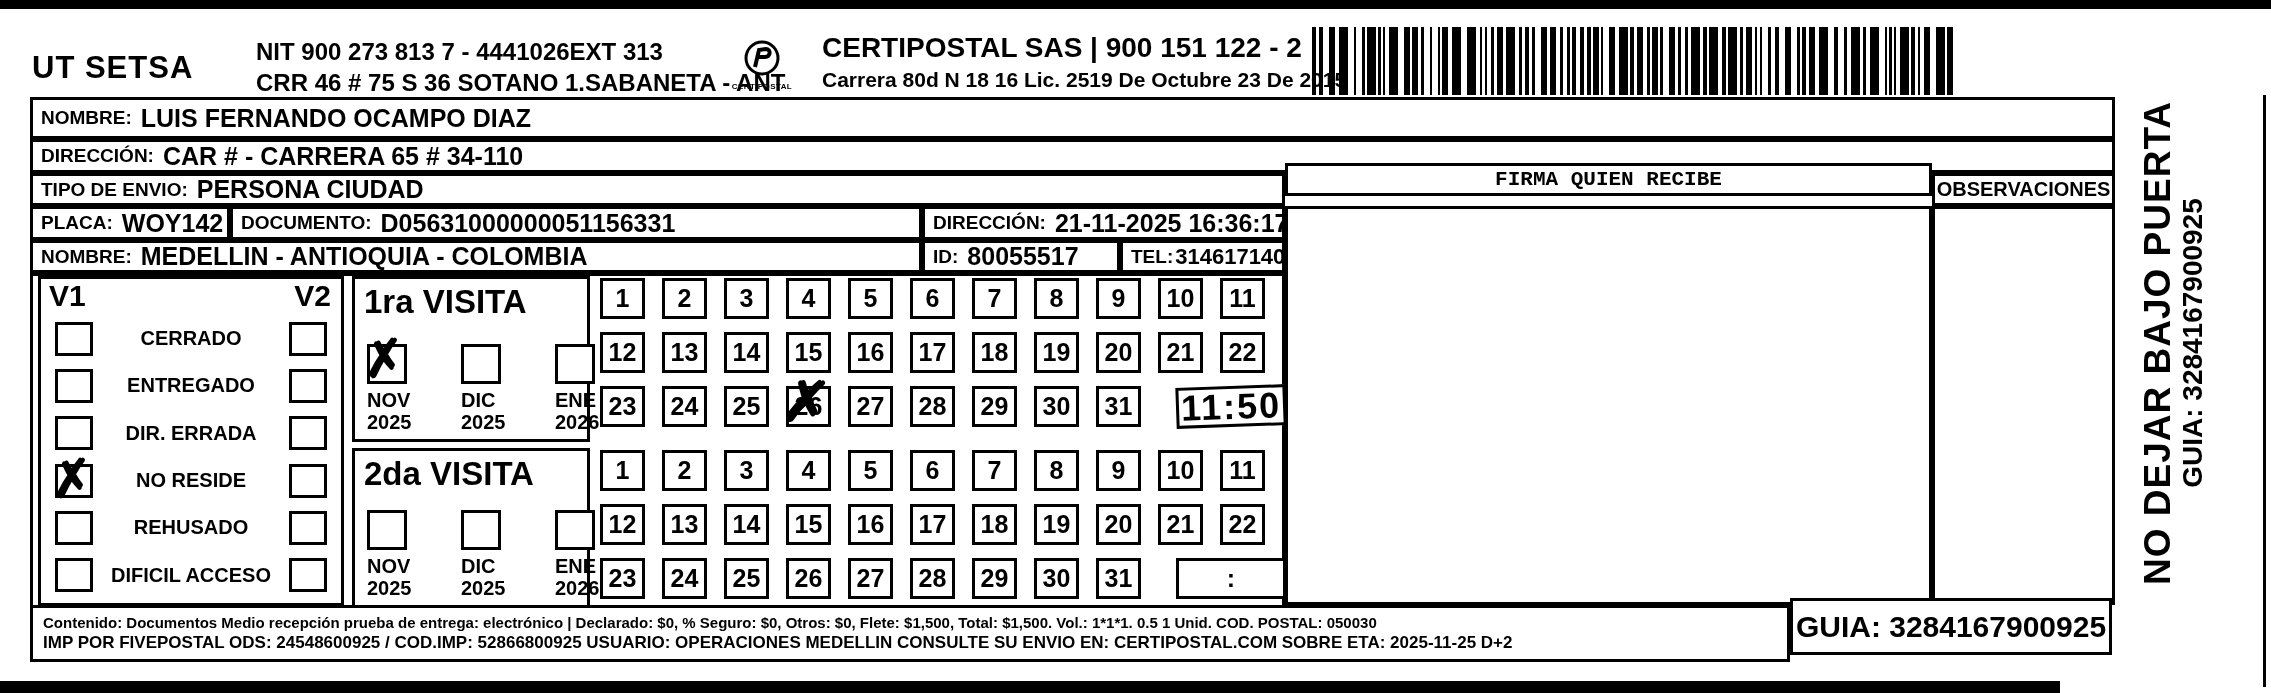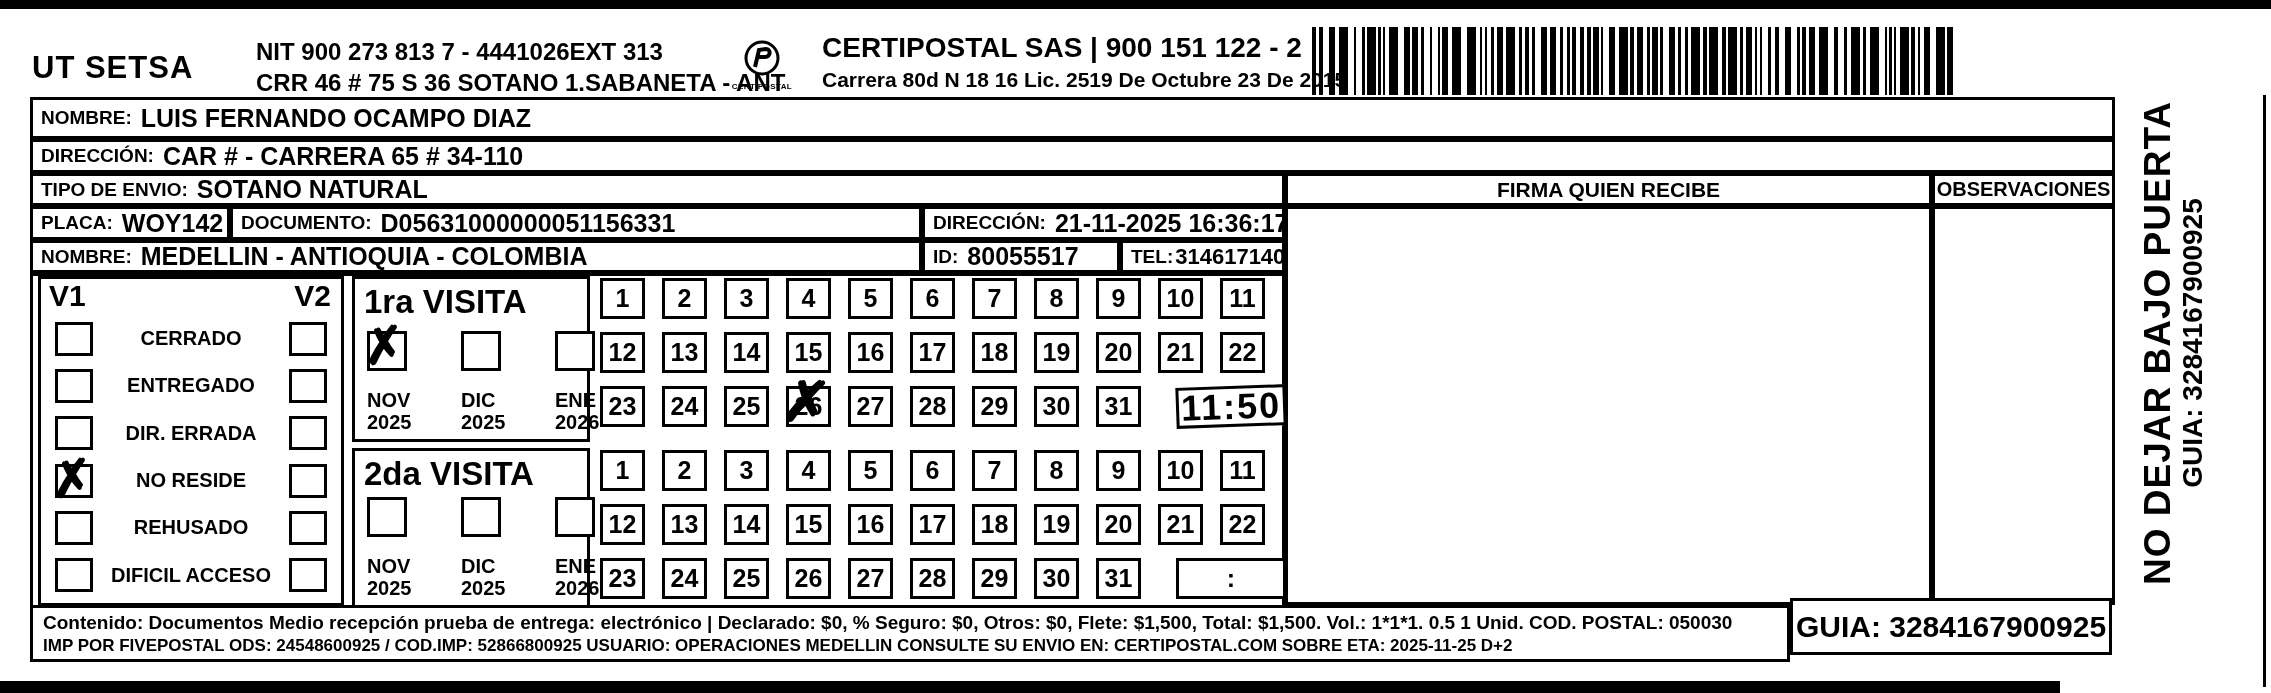--- a/index.html
+++ b/index.html
@@ -33,33 +33,33 @@
   .status-row{display:flex;align-items:center;padding:0 10px;}
   .chk{width:38px;height:34px;border:3px solid #000;box-sizing:border-box;flex:none;position:relative;background:#fff;}
   .status-label{flex:1;text-align:center;font-size:20px;font-weight:700;}
   .xmark{position:absolute;left:-7px;top:-13px;font-size:50px;font-weight:700;transform:rotate(-6deg);line-height:1;}
   
   .visit-title{position:absolute;left:9px;top:4px;font-size:33px;font-weight:700;}
   .months{position:absolute;left:12px;bottom:6px;display:flex;gap:32px;}
   .month{display:flex;flex-direction:column;align-items:flex-start;width:62px;}
   .month .chk{width:40px;height:40px;}
   .month-l1,.month-l2{font-size:20px;font-weight:700;line-height:1.1;}
-  .month-l1{margin-top:18px;}
+  .month-l1{margin-top:5px;}
   
   .daygrid{position:absolute;width:686px;}
   .day-row{display:flex;gap:17px;margin-bottom:13px;}
   .day{width:45px;height:41px;border:3px solid #000;box-sizing:border-box;display:flex;align-items:center;
        justify-content:center;font-size:25px;font-weight:700;position:relative;background:#fff;}
   .day-x{position:absolute;left:-7px;top:-16px;font-size:58px;font-weight:700;transform:rotate(5deg);line-height:1;}
   .timebox{width:110px;height:41px;border:3px solid #000;box-sizing:border-box;display:flex;align-items:center;
            justify-content:center;font-size:25px;font-weight:700;margin-left:auto;position:relative;background:#fff;}
   .timebox.hand{font-size:36px;font-weight:700;transform:rotate(-2deg);letter-spacing:2px;overflow:visible;}
   
   .contenido{flex-direction:column;align-items:flex-start;justify-content:center;gap:2px;padding:2px 10px;white-space:normal;}
-  .foot-l1{font-size:19px;font-weight:700;white-space:nowrap;}
+  .foot-l1{font-size:15px;font-weight:700;white-space:nowrap;}
   .foot-l2{font-size:17px;font-weight:700;white-space:nowrap;}
   .guia-cell{font-size:30px;font-weight:700;}
   
   .side-note{left:1920px;top:288px;width:505px;height:110px;transform:rotate(-90deg);
              display:flex;flex-direction:column;align-items:center;justify-content:center;line-height:1.05;}
   .side-l1{font-size:37px;font-weight:700;letter-spacing:1px;white-space:nowrap;}
   .side-l2{font-size:28px;font-weight:700;white-space:nowrap;}
 </style>
 </head>
 <body>
@@ -165,21 +165,21 @@
 <div class="cell" style="left:30px;top:97px;width:2085px;height:42px;">
   <span class="lbl">NOMBRE:</span>
   <span class="val">LUIS FERNANDO OCAMPO DIAZ</span>
 </div>
 <div class="cell" style="left:30px;top:139px;width:2085px;height:34px;">
   <span class="lbl">DIRECCIÓN:</span>
   <span class="val">CAR # - CARRERA 65 # 34-110</span>
 </div>
 <div class="cell" style="left:30px;top:173px;width:1255px;height:33px;">
   <span class="lbl">TIPO DE ENVIO:</span>
-  <span class="val">SOTANO NATURAL</span>
+  <span class="val">PERSONA CIUDAD</span>
 </div>
 <div class="cell" style="left:30px;top:206px;width:200px;height:34px;">
   <span class="lbl">PLACA:</span>
   <span class="val">WOY142</span>
 </div>
 <div class="cell" style="left:230px;top:206px;width:692px;height:34px;">
   <span class="lbl">DOCUMENTO:</span>
   <span class="val">D05631000000051156331</span>
 </div>
 <div class="cell" style="left:922px;top:206px;width:363px;height:34px;">
@@ -370,21 +370,21 @@
       <div class="day">26</div>
       <div class="day">27</div>
       <div class="day">28</div>
       <div class="day">29</div>
       <div class="day">30</div>
       <div class="day">31</div>
       <div class="timebox">:</div>
     </div>
   </div>
 
-<div class="cell ctr" style="left:1285px;top:173px;width:647px;height:33px;">
+<div class="cell ctr" style="left:1285px;top:163px;width:647px;height:33px;font-family:Liberation Mono, monospace;">
   <span style="font-size:21px;font-weight:700;">FIRMA QUIEN RECIBE</span>
 </div>
 <div class="cell ctr" style="left:1932px;top:173px;width:183px;height:33px;">
   <span style="font-size:20px;font-weight:700;">OBSERVACIONES</span>
 </div>
 <div class="cell" style="left:1285px;top:206px;width:647px;height:399px;"></div>
 <div class="cell" style="left:1932px;top:206px;width:183px;height:399px;"></div>
 
 <div class="cell contenido" style="left:30px;top:605px;width:1760px;height:57px;">
   <span class="foot-l1">Contenido: Documentos Medio recepción prueba de entrega: electrónico | Declarado: $0, % Seguro: $0, Otros: $0, Flete: $1,500, Total: $1,500. Vol.: 1*1*1. 0.5  1 Unid. COD. POSTAL: 050030</span>

